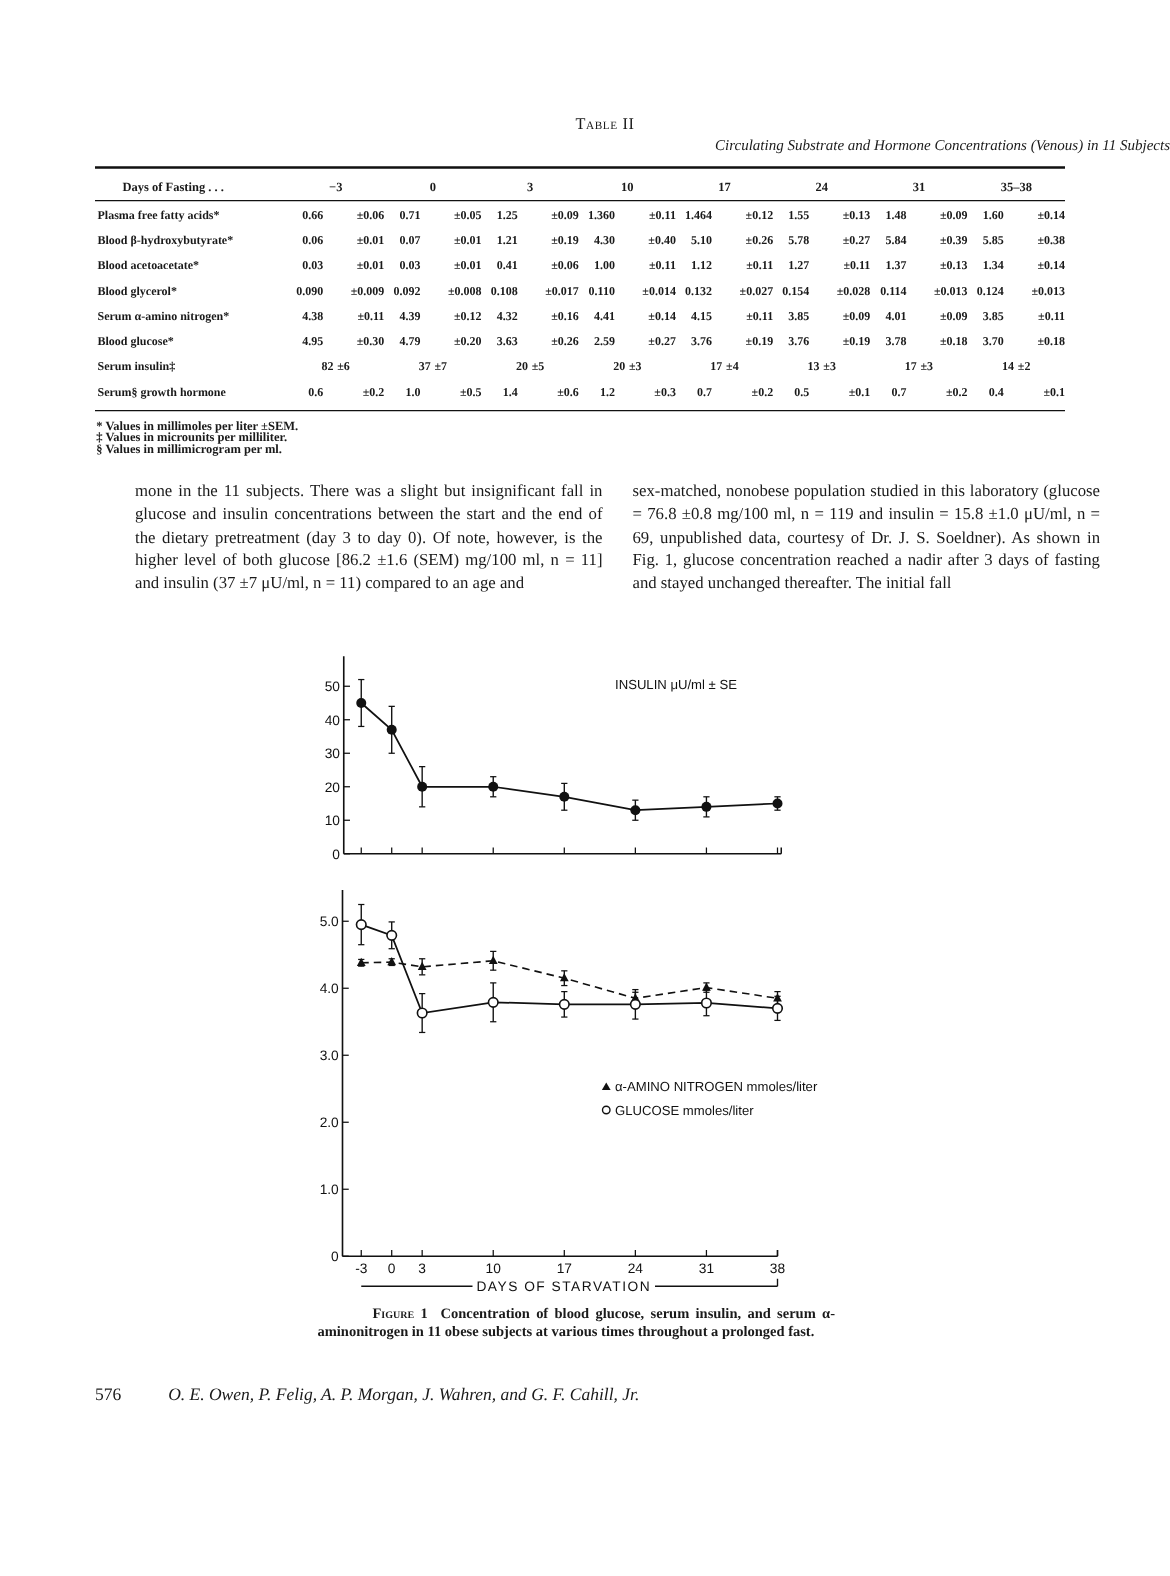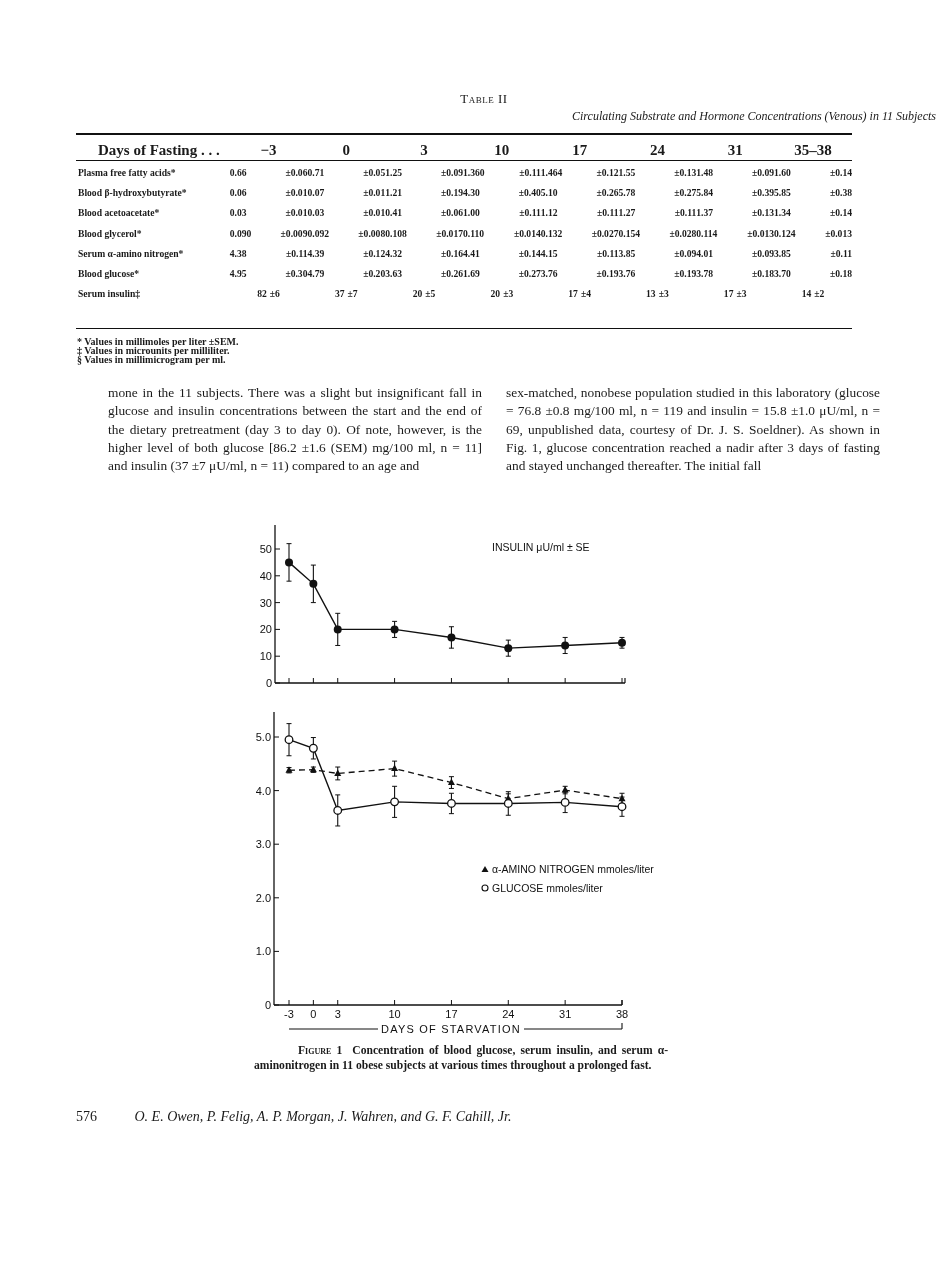--- a/index.html
+++ b/index.html
@@ -2,25 +2,25 @@
 <html><head>
 <meta charset="utf-8">
 <style>
   html, body { margin: 0; padding: 0; background: #ffffff; }
   body { width: 936px; height: 1261px; position: relative; overflow: hidden; color: #1a1a1a; font-family: "Liberation Serif", "DejaVu Serif", serif; }
   .abs { position: absolute; }
   .table-title { left: 0; width: 936px; top: 91px; text-align: center; font-size: 13px; letter-spacing: 0.5px; font-variant: small-caps; padding-left: 16px; }
   .table-subtitle { left: 0; width: 936px; top: 109px; text-align: right; font-size: 12px; font-style: italic; }
   .rule { background: #111; height: 1.5px; }
   table.data { position: absolute; left: 76px; top: 138px; width: 776px; border-collapse: collapse; font-size: 9.6px; font-weight: bold; }
-  table.data th { font-weight: bold; font-size: 15px; height: 22px; text-align: center; }
+  table.data th { font-weight: bold; font-size: 10px; height: 22px; text-align: center; }
   table.data th.rowhead { text-align: left; padding-left: 22px; }
   table.data td { height: 20.3px; white-space: nowrap; padding: 0; }
   table.data td.label { text-align: left; padding-left: 2px; width: 152px; }
-  td.v { width: 29px; text-align: left; margin-top: 24px; }
+  td.v { width: 29px; text-align: right; margin-top: 24px; }
   td.e { width: 49px; text-align: right; }
   td.single { text-align: center; }
   .footnotes { left: 77px; top: 337px; font-size: 10px; line-height: 9px; font-weight: bold; }
   .col { top: 384px; width: 374px; font-size: 13.4px; line-height: 18.3px; text-align: justify; margin-left: 32px; }
   .col p { margin: 0; }
   .caption { left: 254px; top: 1043px; width: 414px; font-size: 11.6px; line-height: 15px; font-weight: bold; text-align: justify; }
   .caption .fig { font-variant: small-caps; margin-left: 44px; }
   .footer { top: 1109px; left: 76px; font-size: 14px; }
   .footer .page { font-weight: normal; }
   .footer .authors { font-style: italic; margin-left: 34px; }
@@ -147,41 +147,60 @@
         <td class="e">±0.11</td>
       </tr>
       <tr>
         <td class="label">Blood glucose*</td>
         <td class="v">4.95</td>
         <td class="e">±0.30</td>
         <td class="v">4.79</td>
         <td class="e">±0.20</td>
         <td class="v">3.63</td>
         <td class="e">±0.26</td>
-        <td class="v">1.69</td>
+        <td class="v">2.59</td>
         <td class="e">±0.27</td>
         <td class="v">3.76</td>
         <td class="e">±0.19</td>
         <td class="v">3.76</td>
         <td class="e">±0.19</td>
         <td class="v">3.78</td>
         <td class="e">±0.18</td>
         <td class="v">3.70</td>
         <td class="e">±0.18</td>
       </tr>
       <tr>
         <td class="label">Serum insulin‡</td>
         <td colspan="2" class="single"><span>82</span><span style="margin-left: 3px;">±6</span></td>
         <td colspan="2" class="single"><span>37</span><span style="margin-left: 3px;">±7</span></td>
         <td colspan="2" class="single"><span>20</span><span style="margin-left: 3px;">±5</span></td>
         <td colspan="2" class="single"><span>20</span><span style="margin-left: 3px;">±3</span></td>
         <td colspan="2" class="single"><span>17</span><span style="margin-left: 3px;">±4</span></td>
         <td colspan="2" class="single"><span>13</span><span style="margin-left: 3px;">±3</span></td>
         <td colspan="2" class="single"><span>17</span><span style="margin-left: 3px;">±3</span></td>
         <td colspan="2" class="single"><span>14</span><span style="margin-left: 3px;">±2</span></td>
+      </tr>
+      <tr>
+        <td class="label">Serum§ growth hormone</td>
+        <td class="v">0.6</td>
+        <td class="e">±0.2</td>
+        <td class="v">1.0</td>
+        <td class="e">±0.5</td>
+        <td class="v">1.4</td>
+        <td class="e">±0.6</td>
+        <td class="v">1.2</td>
+        <td class="e">±0.3</td>
+        <td class="v">0.7</td>
+        <td class="e">±0.2</td>
+        <td class="v">0.5</td>
+        <td class="e">±0.1</td>
+        <td class="v">0.7</td>
+        <td class="e">±0.2</td>
+        <td class="v">0.4</td>
+        <td class="e">±0.1</td>
       </tr>
     </tbody>
 </table>
 
 <div class="abs footnotes">
   <div>* Values in millimoles per liter ±SEM.</div>
   <div>‡ Values in microunits per milliliter.</div>
   <div>§ Values in millimicrogram per ml.</div>
 </div>
 

